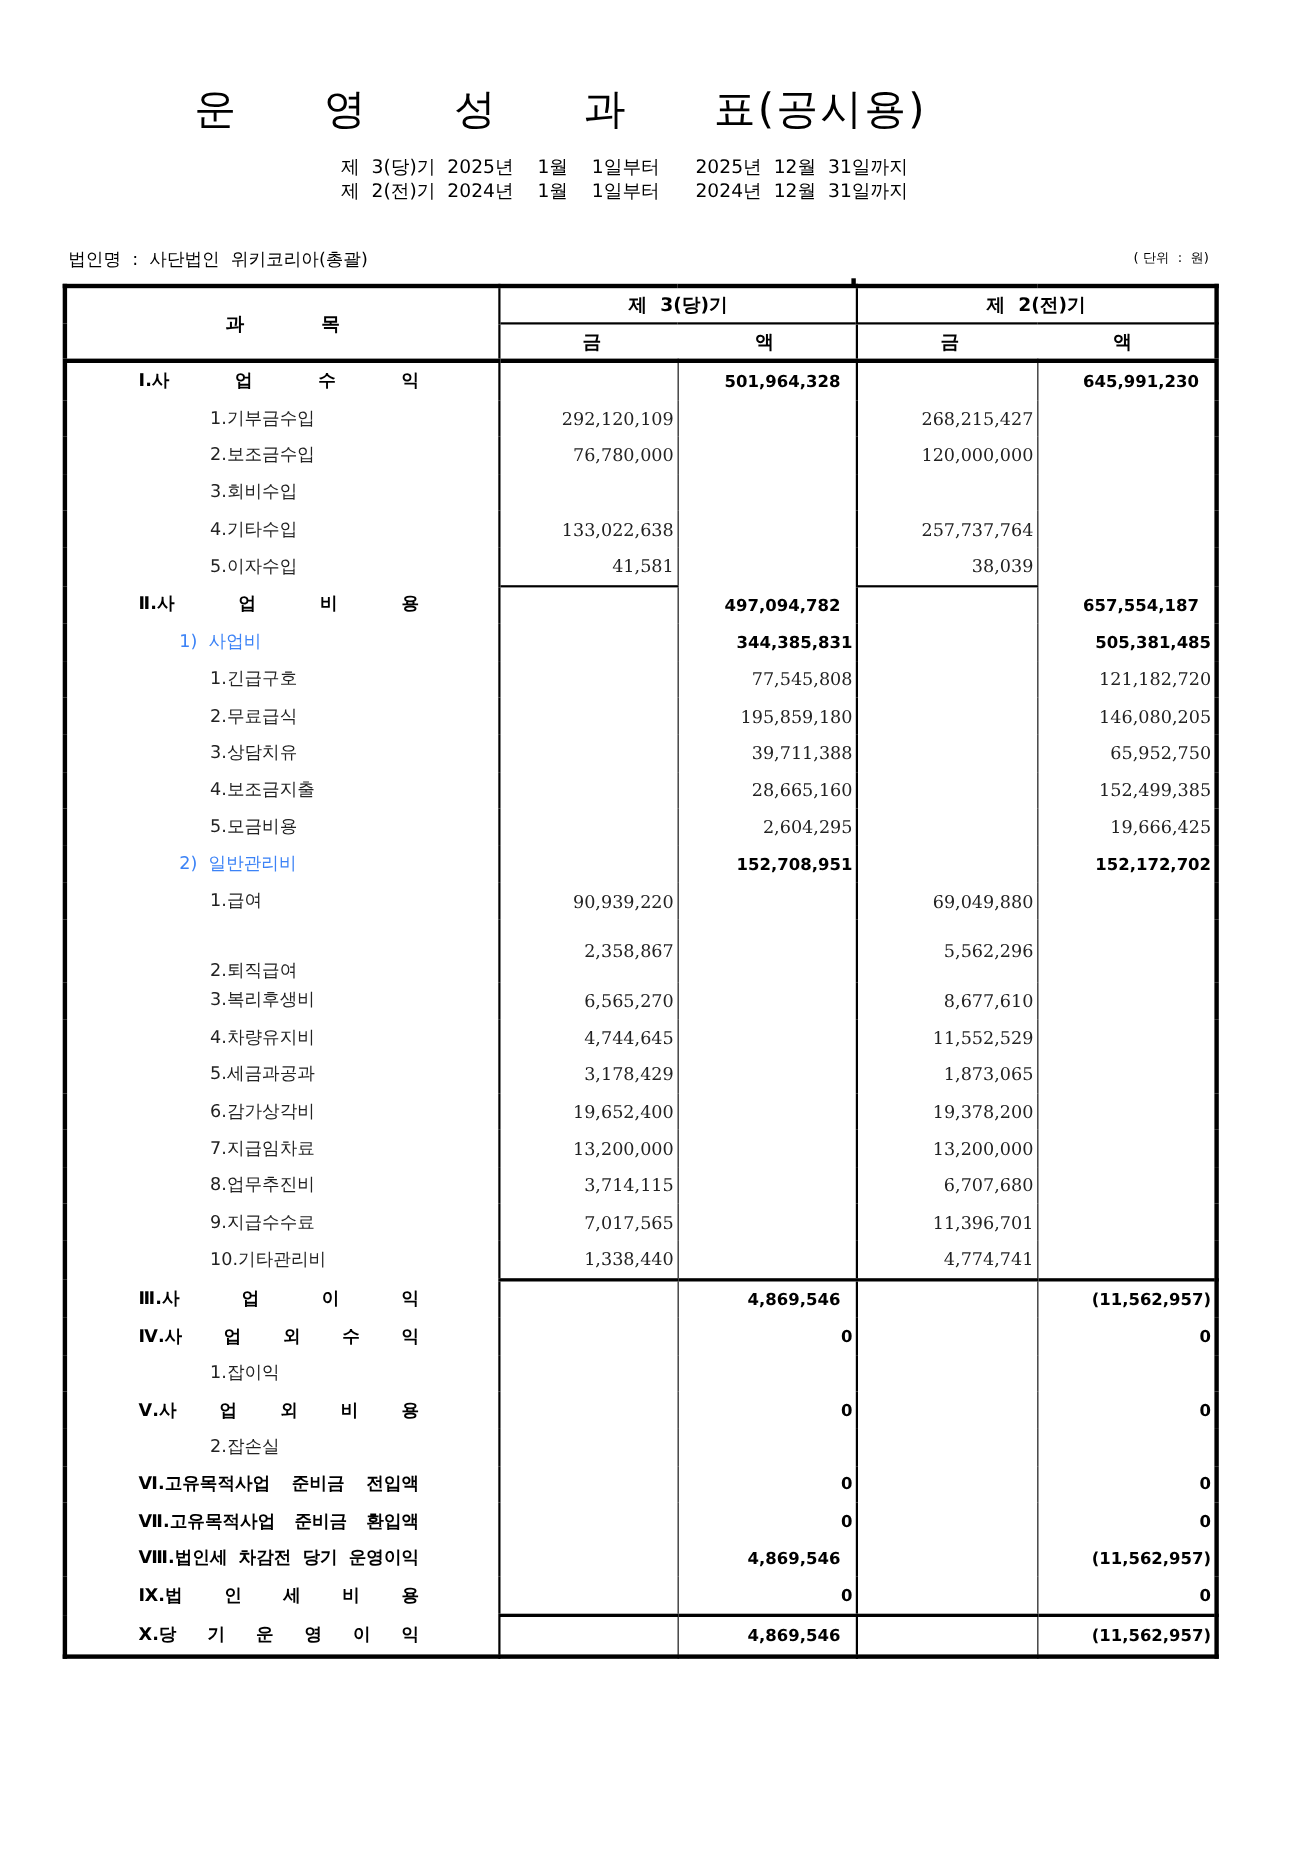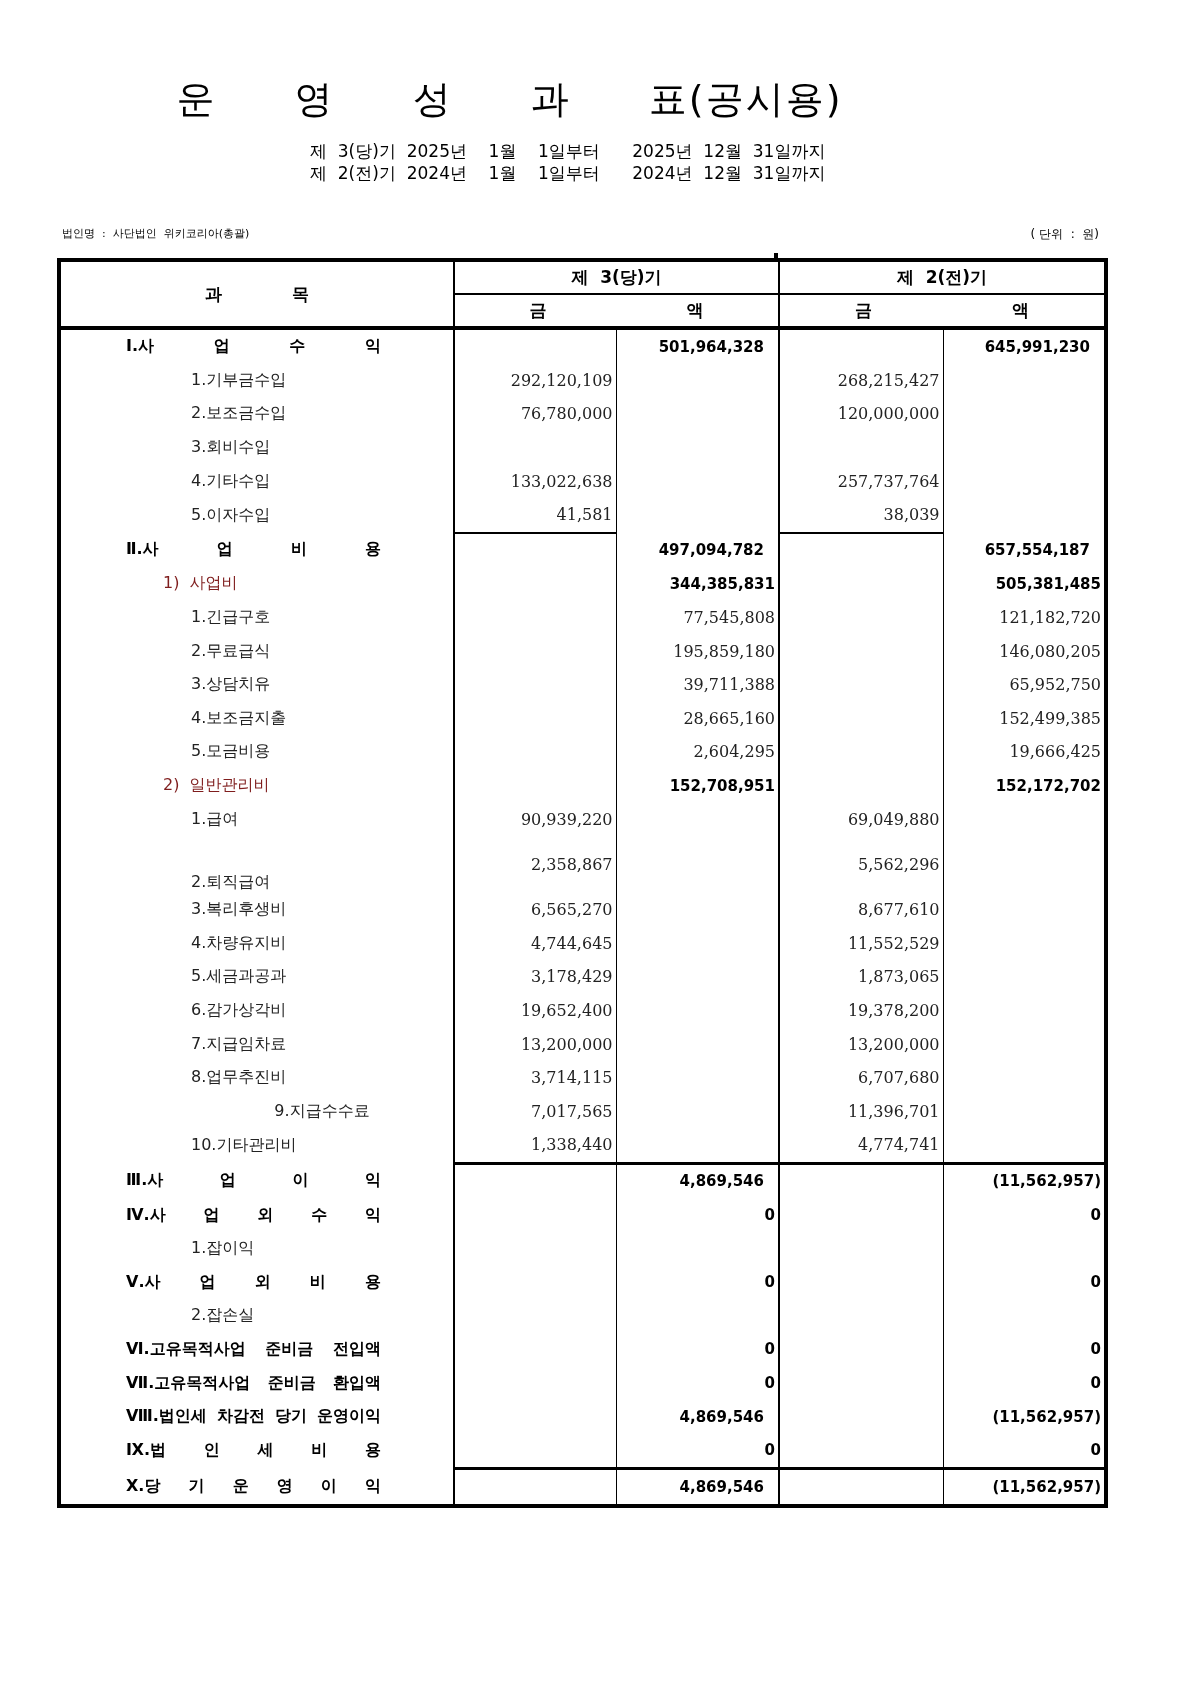--- a/index.html
+++ b/index.html
@@ -1,34 +1,34 @@
 <!DOCTYPE html>
 <html><head>
 <meta charset="utf-8">
 <style>
   html, body { margin: 0; padding: 0; background: #ffffff; }
   body { width: 1191px; height: 1684px; position: relative; font-family: "DejaVu Sans", "Liberation Sans", sans-serif; color: #000; }
   .title { position: absolute; left: 0; width: 1019px; top: 74px; text-align: center; font-size: 38px; letter-spacing: 2px; }
   .title .t { display: inline-block; }
   .period { position: absolute; left: 310px; font-size: 17px; white-space: pre; }
-  .corp { position: absolute; left: 62px; top: 226px; font-size: 11px; white-space: pre; }
+  .corp { position: absolute; left: 62px; top: 226px; font-size: 16px; white-space: pre; }
   .unit { position: absolute; right: 92px; top: 226px; font-size: 12px; white-space: pre; }
   table.fs { position: absolute; left: 57px; top: 258px; border-collapse: collapse; table-layout: fixed; width: 1047px; border: 4px solid #000; }
   table.fs td, table.fs th { padding: 0; height: 33.6px; font-weight: normal; font-size: 16px; overflow: hidden; white-space: nowrap; }
   table.fs th { height: 31px; font-size: 17px; font-weight: bold; }
   col.c0 { width: 395px; } col.c1 { width: 162px; } col.c2 { width: 163px; } col.c3 { width: 164px; } col.c4 { width: 163px; }
   .hdr-sub th { border-top: 2px solid #000; border-bottom: 4px solid #000; margin-left: 12px; }
   .vl { border-left: 2px solid #000; }
   .vlt { border-left: 1px solid #000; }
   .num { text-align: right; padding-right: 3px !important; font-family: "DejaVu Serif", "Liberation Serif", serif; font-size: 15.5px; color: #222; }
   .num.bold { font-family: "DejaVu Sans", "Liberation Sans", sans-serif; font-weight: bold; color: #000; font-size: 15px; }
   .lab { padding-left: 0 !important; }
   .lab-main { font-weight: bold; font-size: 16px; display: flex; justify-content: space-between; width: 255px; margin-left: 65px; }
   .lab-sub { margin-left: 130px; font-size: 16px; color: #222; }
-  .lab-grp { margin-left: 102px; font-size: 16px; color: #7f1d1d; }
+  .lab-grp { margin-left: 102px; font-size: 16px; color: #3b82f6; }
   .top-line-left td.a1, .top-line-left td.a3 { border-top: 2px solid #000; }
   .top-line-all td.amt { border-top: 3px solid #000; }
   .trail { padding-right: 14px !important; }
   .hmark { position: absolute; left: 774px; top: 253px; width: 4px; height: 6px; background: #000; }
 </style>
 </head>
 <body>
 
 <div class="title">
   <span class="t" style="margin-right:64px">운</span>
@@ -275,21 +275,21 @@
         <td class="lab">
           <div class="lab-sub" style="white-space: pre;">8.업무추진비</div>
         </td>
         <td class="amt num a1 vl">3,714,115</td>
         <td class="amt num a2 vlt"></td>
         <td class="amt num a3 vl">6,707,680</td>
         <td class="amt num a4 vlt"></td>
       </tr>
       <tr>
         <td class="lab">
-          <div class="lab-sub" style="white-space: pre; text-align: center;">9.지급수수료</div>
+          <div class="lab-sub" style="white-space: pre;">9.지급수수료</div>
         </td>
         <td class="amt num a1 vl">7,017,565</td>
         <td class="amt num a2 vlt"></td>
         <td class="amt num a3 vl">11,396,701</td>
         <td class="amt num a4 vlt"></td>
       </tr>
       <tr>
         <td class="lab">
           <div class="lab-sub" style="white-space: pre;">10.기타관리비</div>
         </td>

